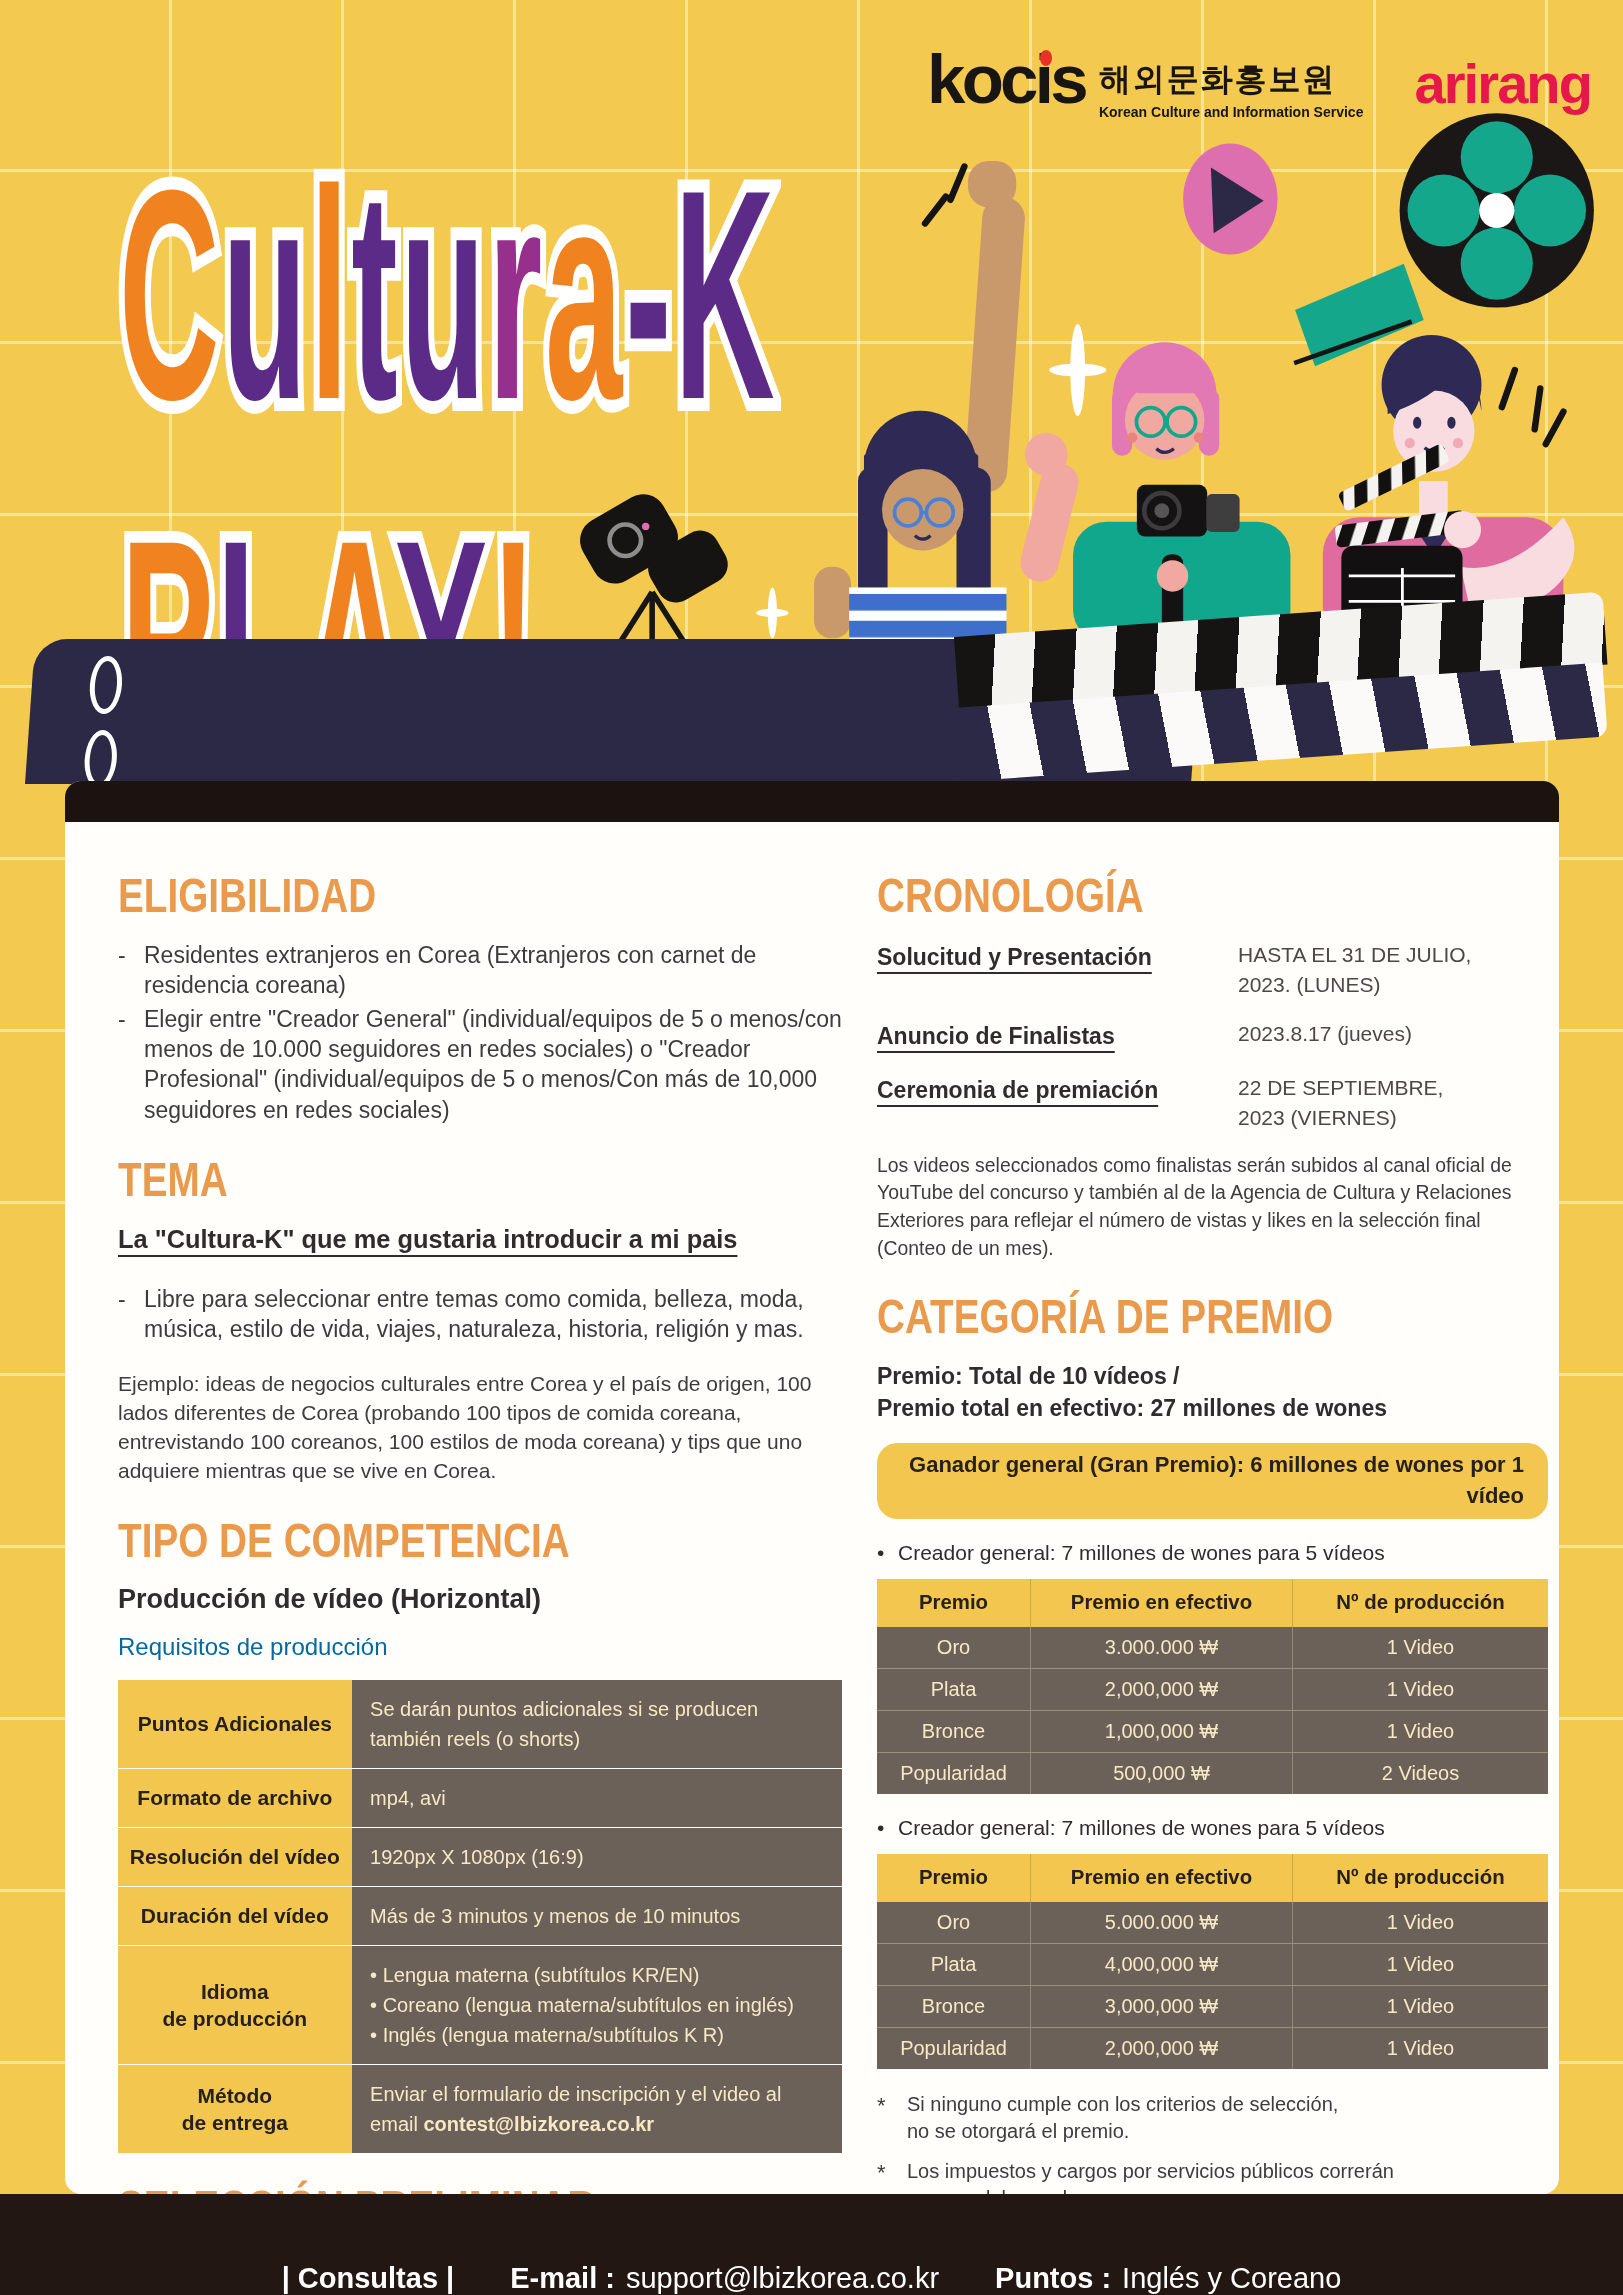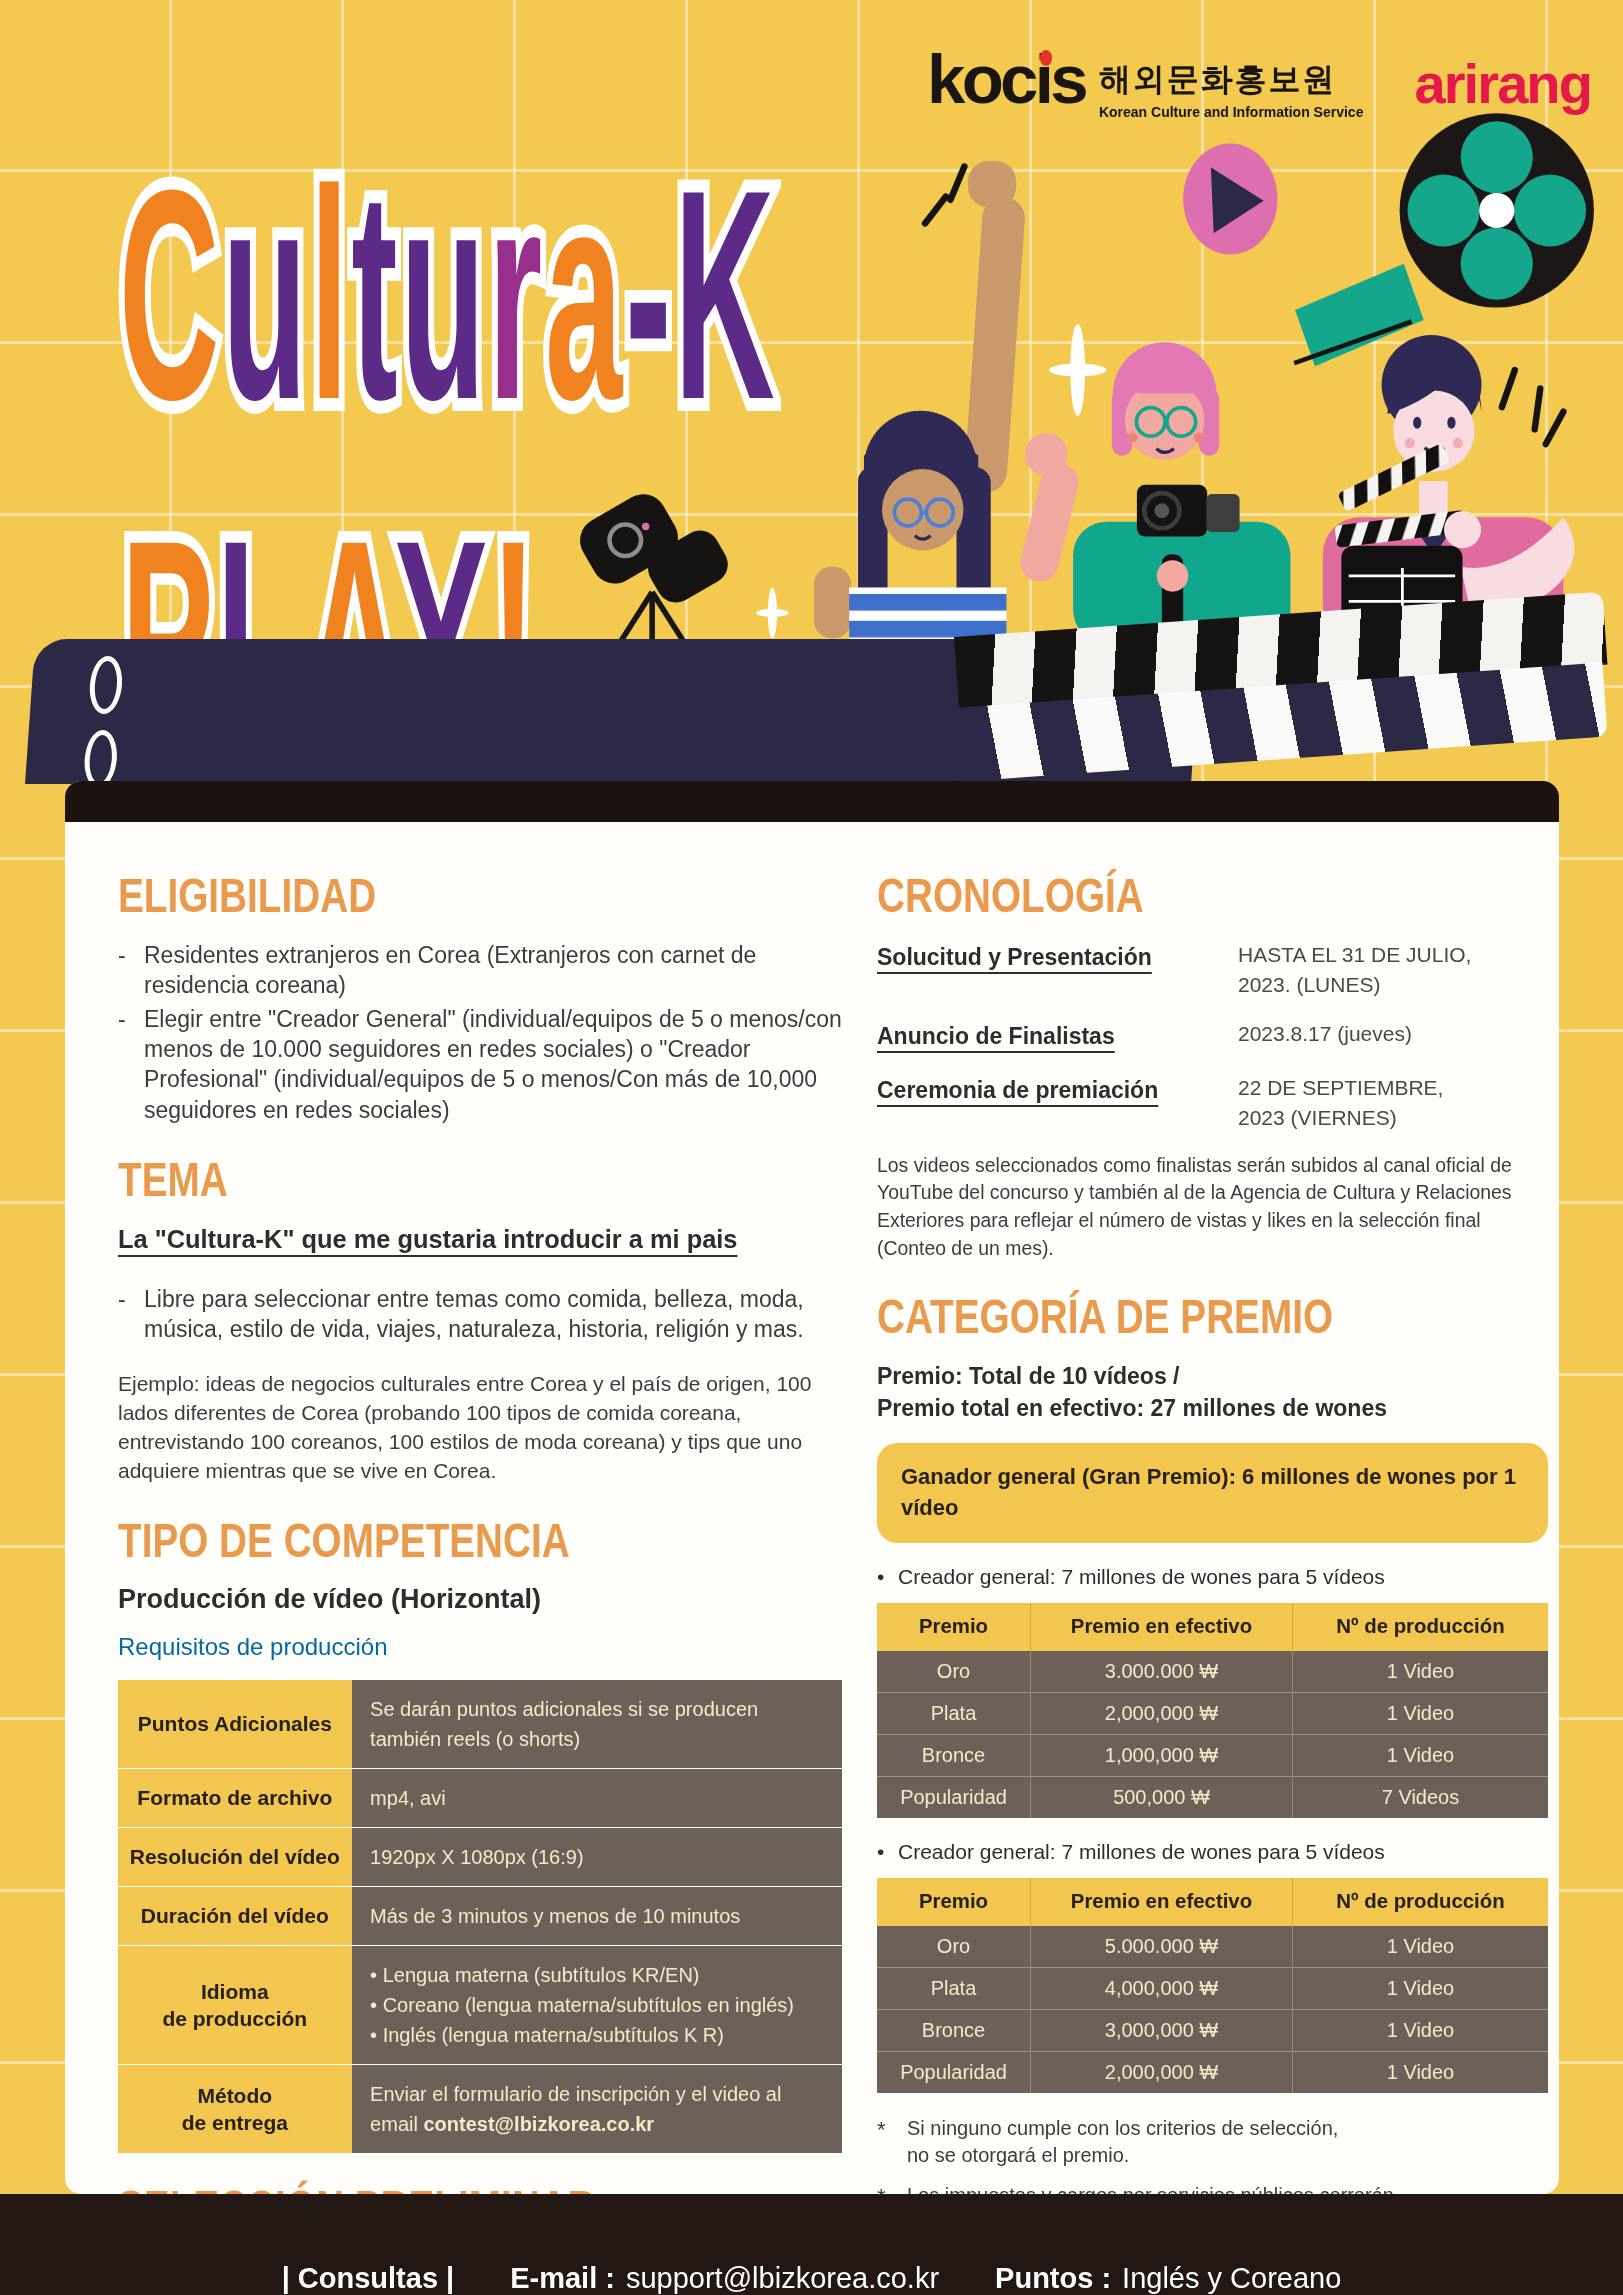--- a/index.html
+++ b/index.html
@@ -79,22 +79,22 @@
   .spec-value .vb{font-weight:bold;}
 
   
   .cron-row{display:flex;margin-bottom:19.4px;}
   .cron-label{width:361px;flex:none;font-weight:bold;font-size:23px;color:#2F2C2B;line-height:1.5;}
   .cron-label span{text-decoration:underline;text-decoration-thickness:2.3px;text-underline-offset:7px;}
   .cron-value{flex:1;font-size:21px;color:#4B4846;line-height:1.42;white-space:pre-line;}
   .cron-note{font-size:19.4px;line-height:1.42;margin-top:5.6px;}
 
   .premio-intro{font-size:23px;font-weight:bold;color:#2F2C2B;line-height:1.4;}
-  .badge{background:#F2C64F;border-radius:20.4px;padding:19px 24px;font-weight:bold;font-size:22px;
-         color:#26211E;line-height:1.4;margin-top:18.5px;}
+  .badge{background:#F2C64F;border-radius:20.4px;padding:7px 24px;font-weight:bold;font-size:22px;
+         color:#26211E;line-height:1.4;margin-top:18.5px;text-align:right;}
   .pbullet{display:flex;font-size:21px;color:#2F2C2B;margin:22px 0 14px 0;}
   .pbullet .bm{width:21px;flex:none;}
   .ptable{width:100%;}
   .prow{display:flex;}
   .pcell{display:flex;align-items:center;justify-content:center;text-align:center;}
   .pc1{width:153px;flex:none;} .pc2{width:261px;flex:none;} .pc3{flex:1;}
   .phead .pcell{background:#F2C64F;color:#26211E;font-weight:bold;font-size:20.4px;height:48px;}
   .phead .pcell + .pcell{border-left:1.4px solid rgba(0,0,0,.15);}
   .pbody .pcell{background:#6B6159;color:#F7E8C6;font-size:20px;height:41px;}
   .pbody .pcell + .pcell{border-left:1.4px solid rgba(247,232,198,.30);}
@@ -391,21 +391,21 @@
 
             <div class="prow">
               <div class="pcell pc1">Bronce</div>
               <div class="pcell pc2">1,000,000 ₩</div>
               <div class="pcell pc3">1 Video</div>
             </div>
 
             <div class="prow">
               <div class="pcell pc1">Popularidad</div>
               <div class="pcell pc2">500,000 ₩</div>
-              <div class="pcell pc3">7 Videos</div>
+              <div class="pcell pc3">2 Videos</div>
             </div>
           </div>
       </div>
 
       <div class="pbullet">
         <span class="bm">•</span>
           <span>Creador general: 7 millones de wones para 5 vídeos</span>
       </div>
       <div class="ptable">
         <div class="prow phead">

